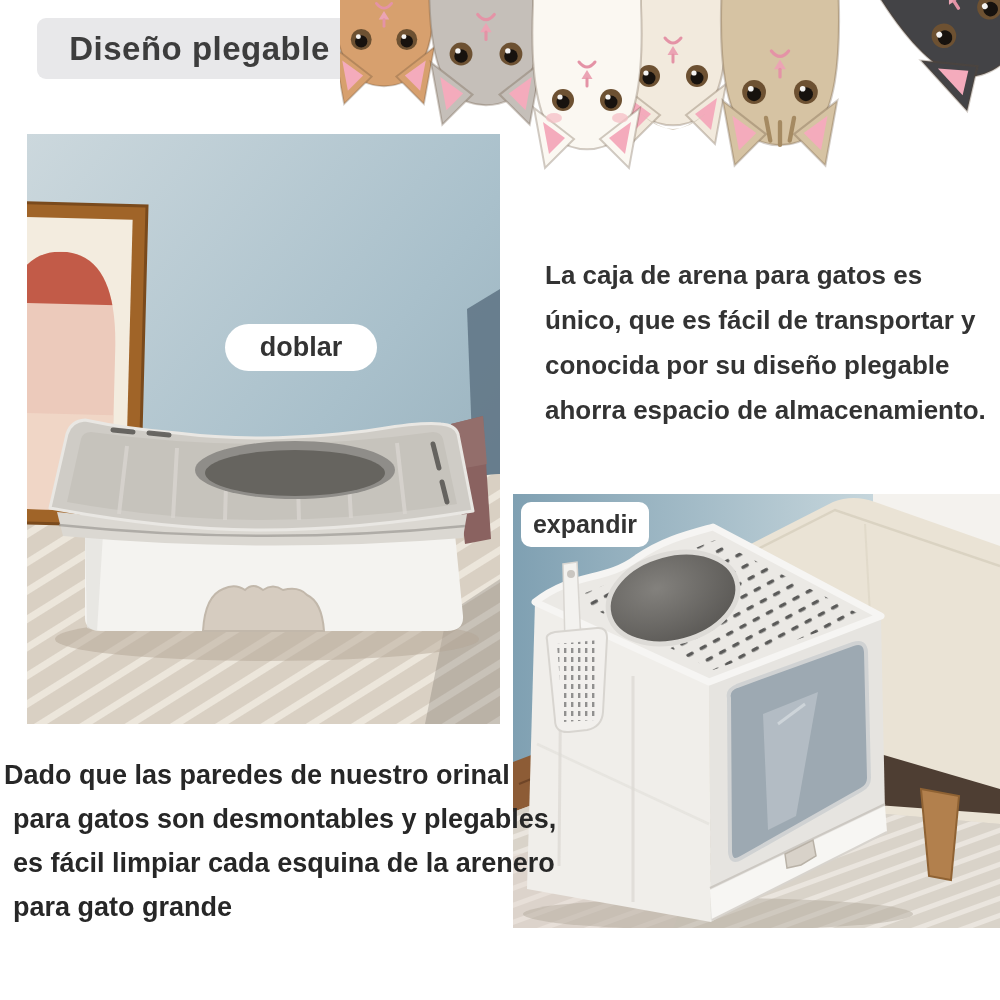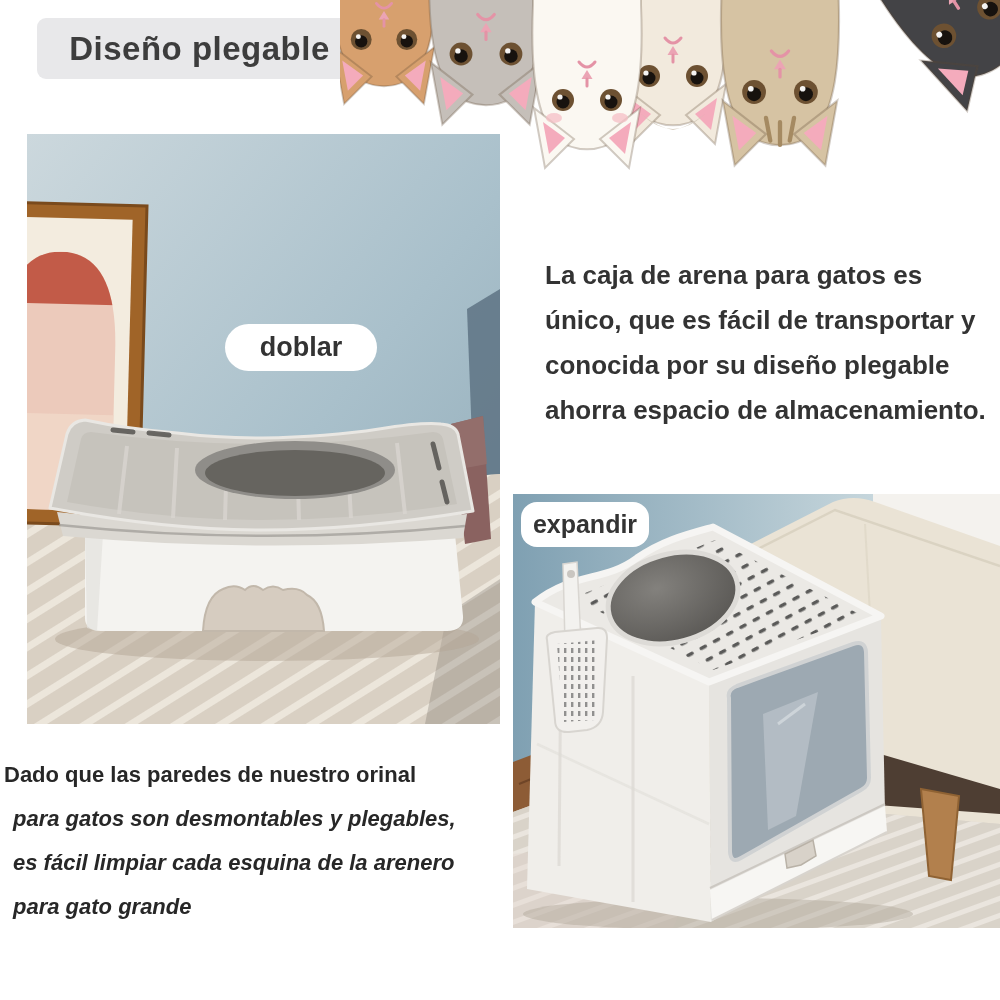--- a/index.html
+++ b/index.html
@@ -22,27 +22,27 @@
   .photo{overflow:hidden;margin-top:11px;}
   .photo-left{left:27px;top:123px;width:473px;height:590px;}
   .photo-right{left:513px;top:483px;width:487px;height:434px;}
   .photo svg{position:absolute;left:0;top:0;width:100%;height:100%;display:block;}
   
   .pill{
     position:absolute;background:#ffffff;display:flex;align-items:center;justify-content:center;
     font-weight:700;color:#333333;white-space:nowrap;
   }
   .pill-doblar{left:198px;top:190px;width:152px;height:47px;border-radius:24px;font-size:27px;}
-  .pill-expandir{left:8px;top:8px;width:128px;height:45px;border-radius:16px;font-size:25px;}
+  .pill-expandir{left:8px;top:8px;width:128px;height:45px;border-radius:10px;font-size:25px;}
   
   .para{color:#303030;font-weight:700;}
   .para div{white-space:nowrap;}
   .para-right{left:545px;top:253px;width:462px;font-size:26px;line-height:45px;color:#333333;}
-  .para-bottom{left:4px;top:753px;width:520px;font-size:22px;line-height:44px;color:#272727;}
-  .para-bottom div.indent{padding-left:9px;font-style:italic;}
+  .para-bottom{left:4px;top:753px;width:520px;font-size:27px;line-height:44px;color:#272727;}
+  .para-bottom div.indent{padding-left:9px;}
 </style>
 </head>
 <body>
 
 <div id="canvas">
 
   <div class="abs title-banner">
     <span>Diseño plegable</span>
   </div>
 

